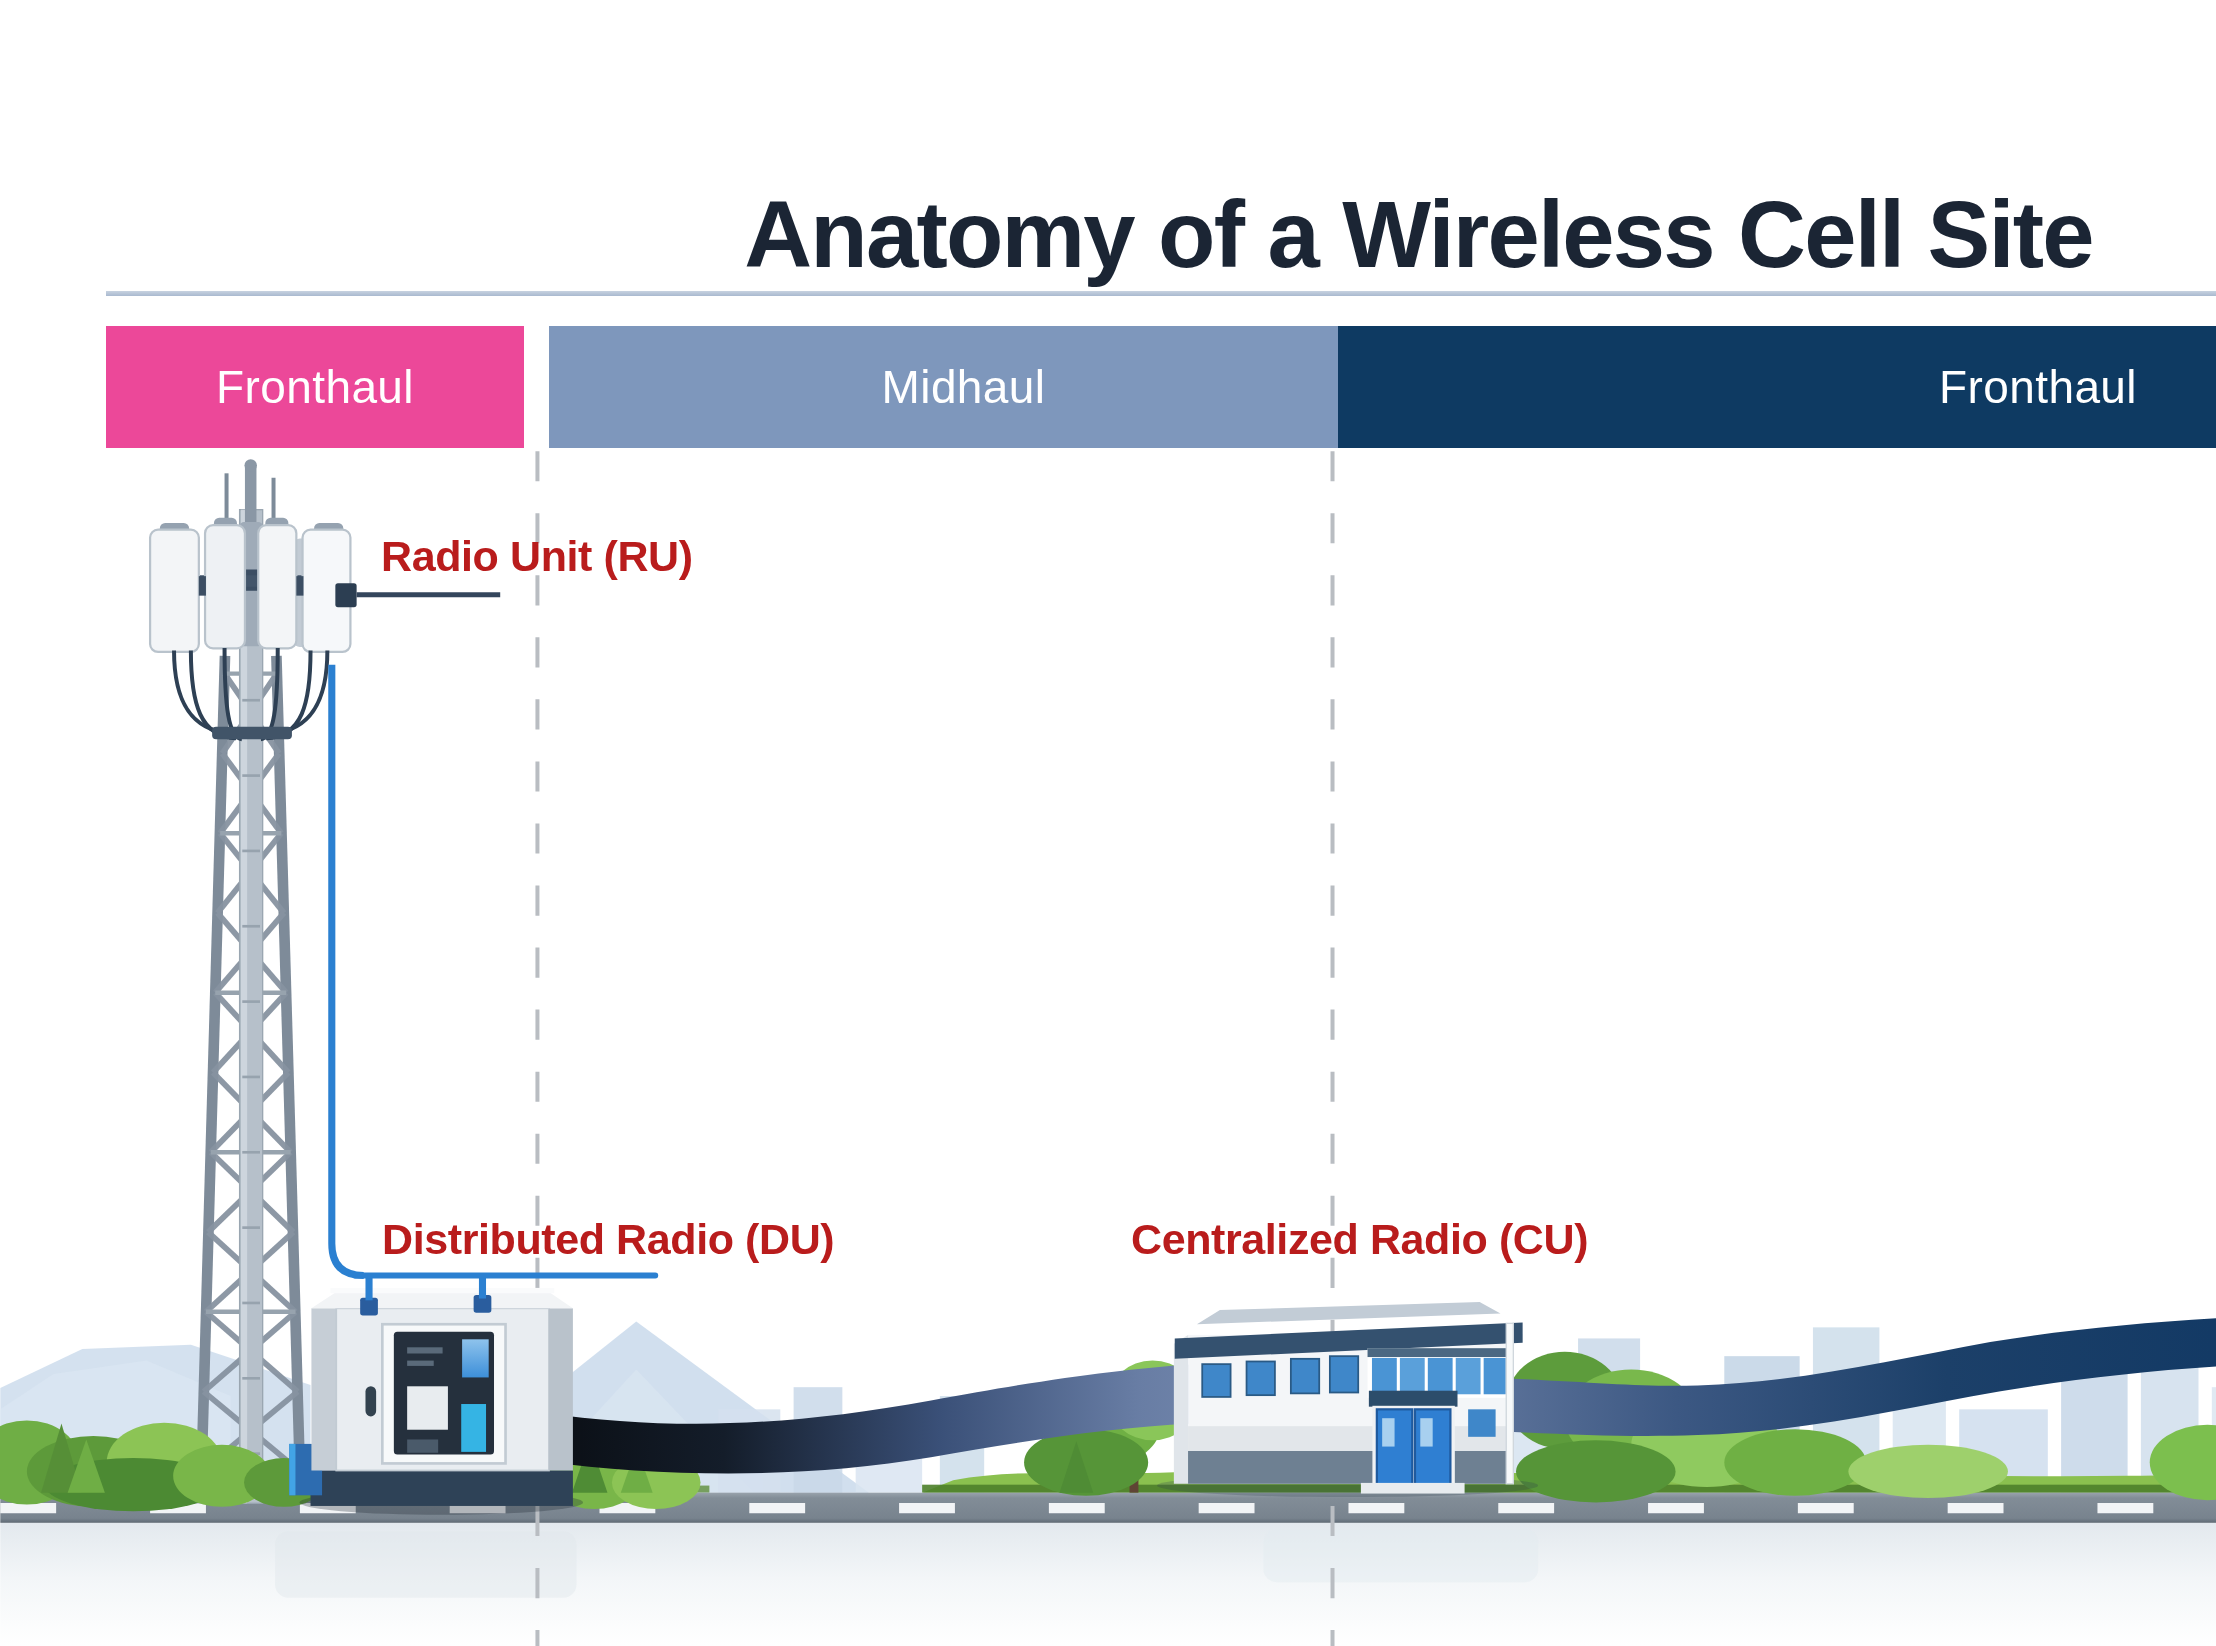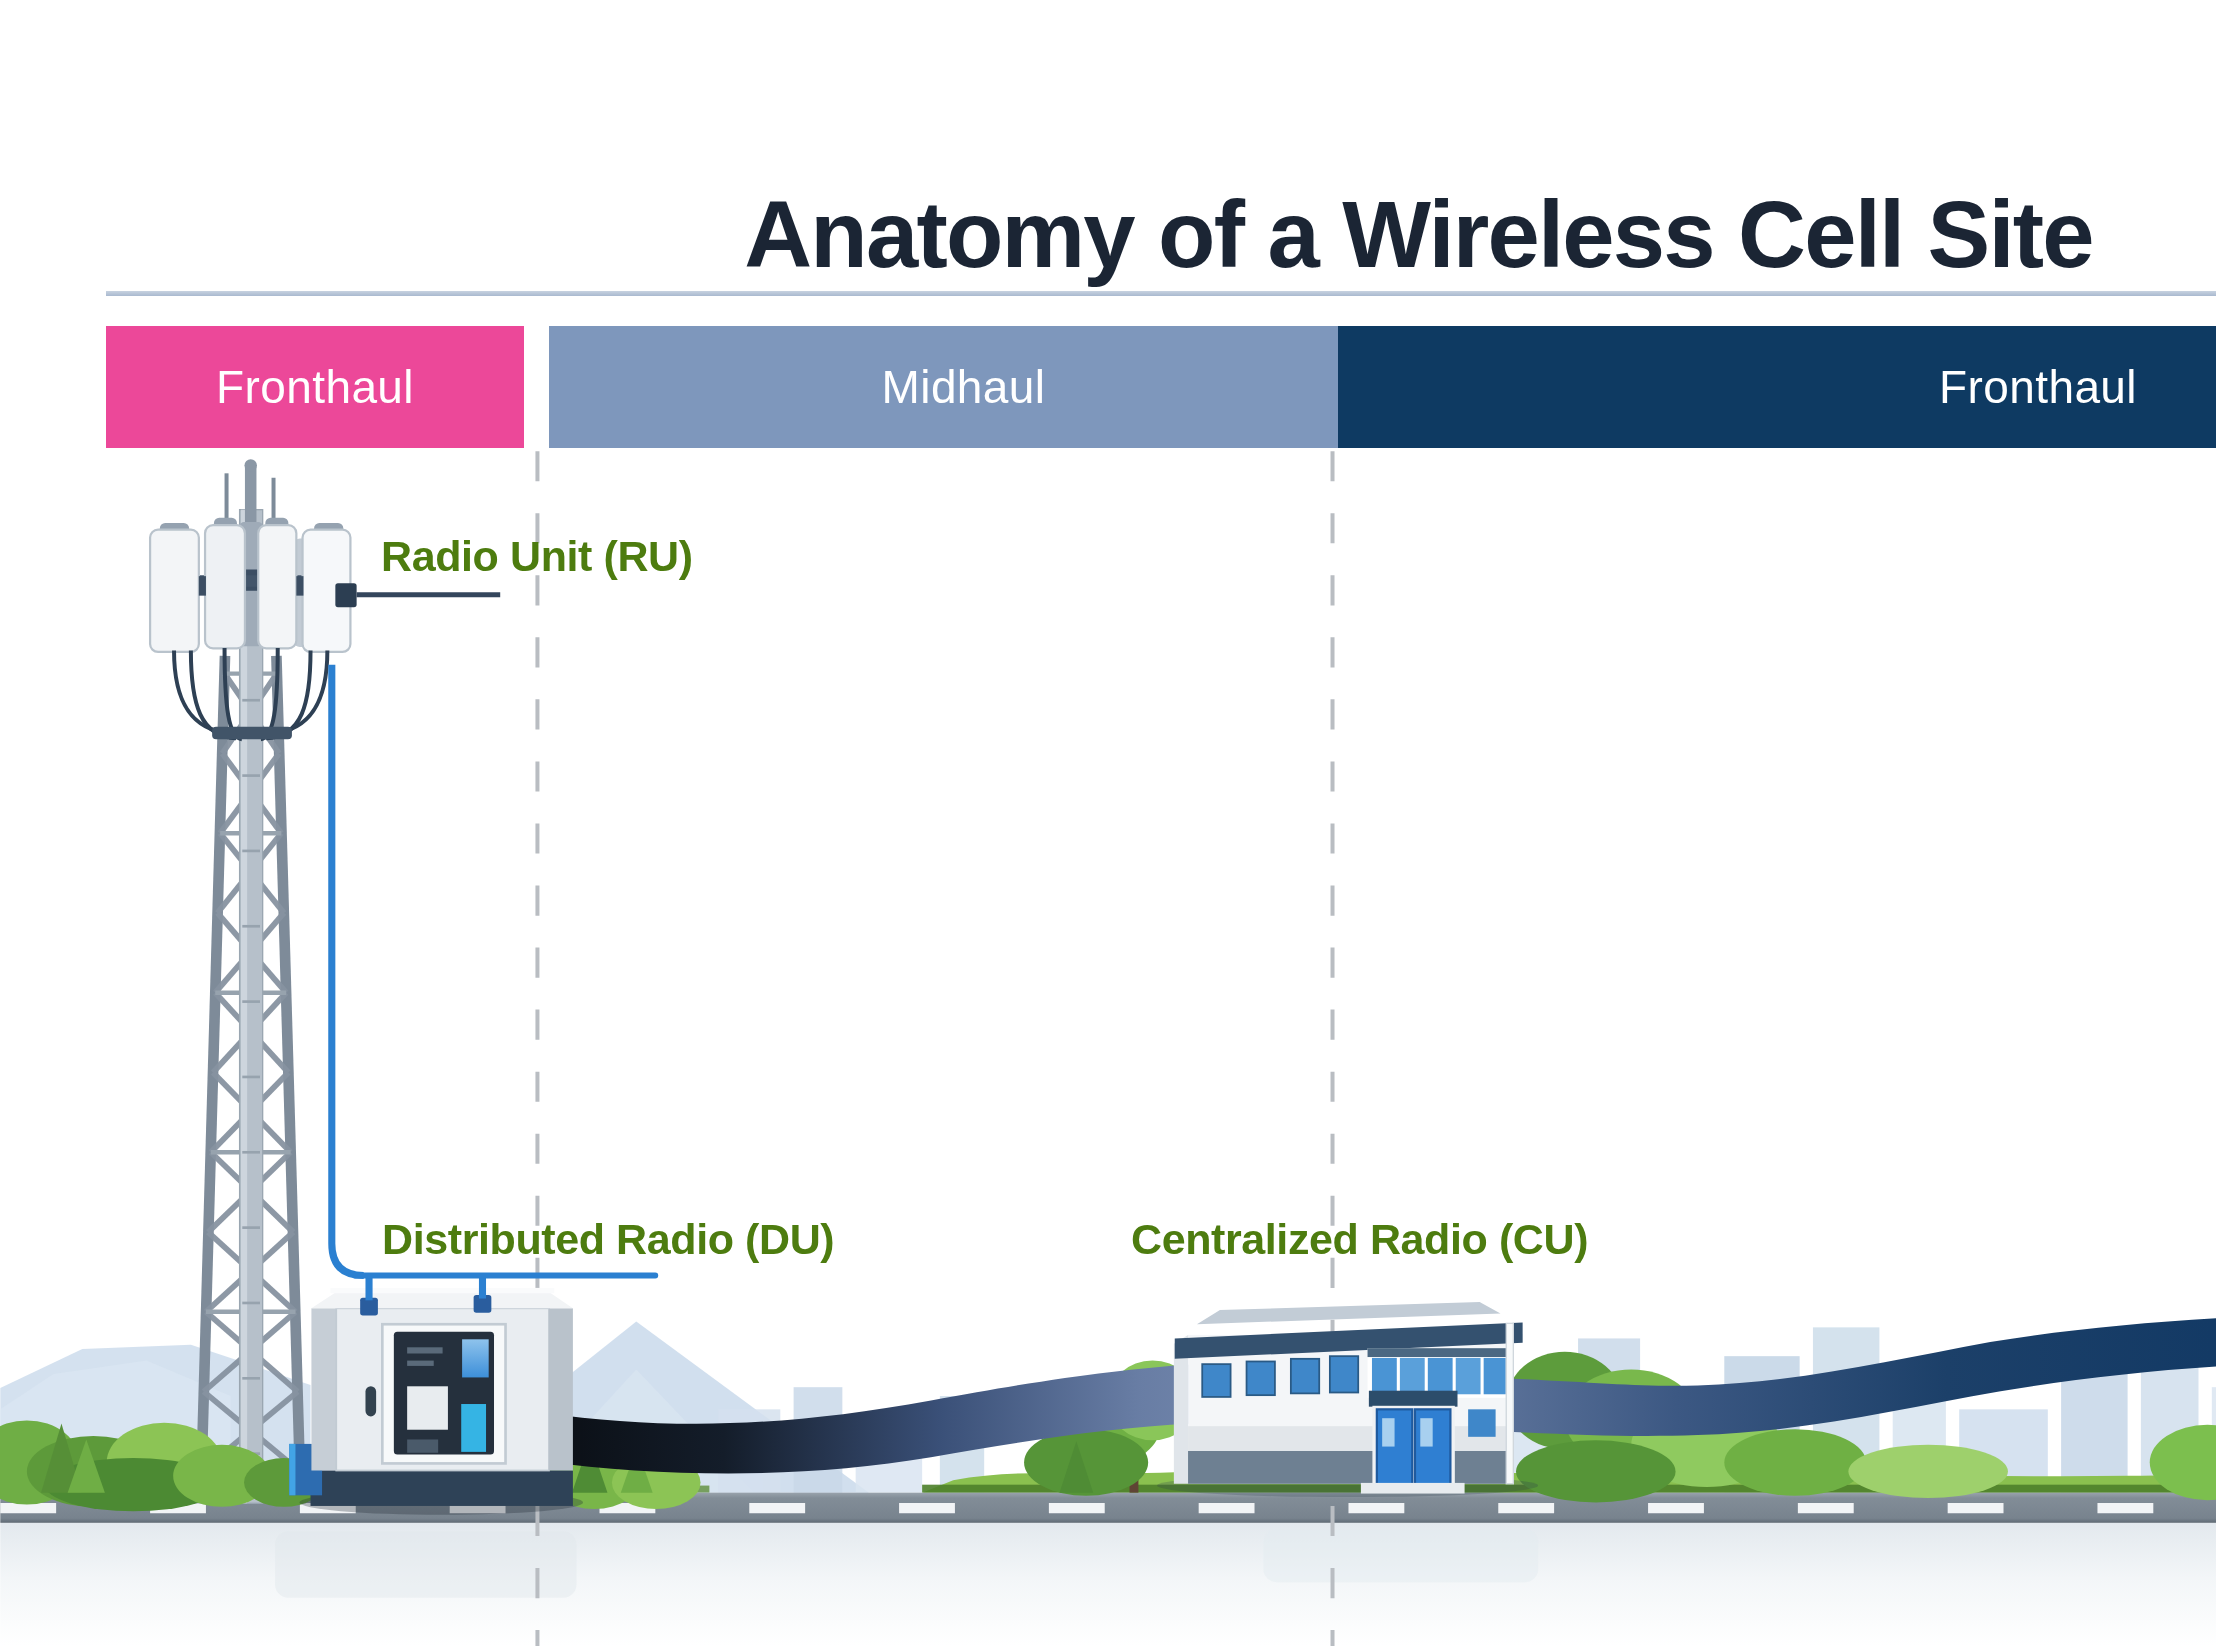--- a/index.html
+++ b/index.html
@@ -16,21 +16,21 @@
     background:linear-gradient(#c7d2e0,#a9b9cf);
   }
   .bar{
     position:absolute;top:326px;height:122px;display:flex;align-items:center;justify-content:center;
     color:#ffffff;font-size:46px;font-weight:500;letter-spacing:0.4px;
   }
   .bar-fronthaul{left:106px;width:418px;background:#111b2b;}
   .bar-midhaul{left:549px;width:829px;background:#7e97bc;}
   .bar-backhaul{left:1338px;width:1400px;background:#0e3a62;}
   .callout{
-    position:absolute;font-size:43px;font-weight:600;color:#4d7c0f;line-height:1;white-space:nowrap;
+    position:absolute;font-size:43px;font-weight:600;color:#b91c1c;line-height:1;white-space:nowrap;
     letter-spacing:-0.4px;
   }
   .callout-ru{left:381px;top:535px;}
   .callout-du{left:382px;top:1218px;}
   .callout-cu{left:1131px;top:1218px;}
   .scene{position:absolute;left:0;top:0;width:2837px;height:1646px;}
 </style>
 </head>
 <body>
 

